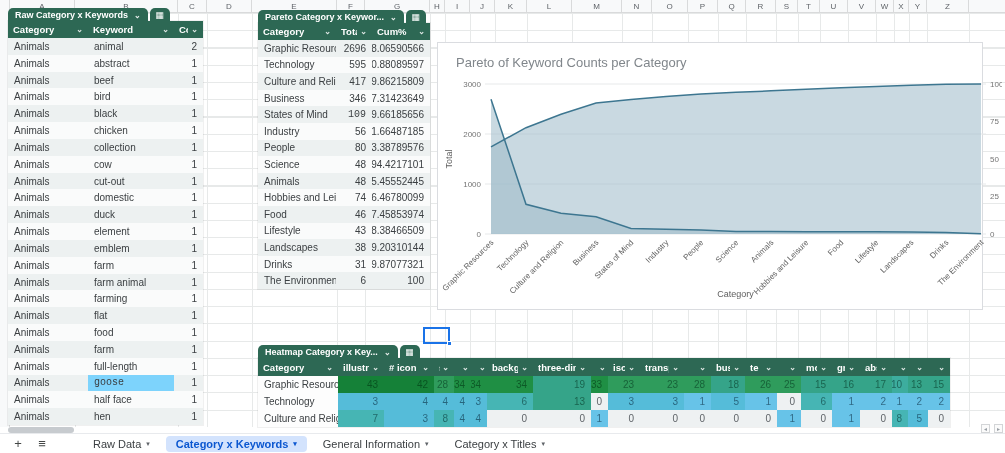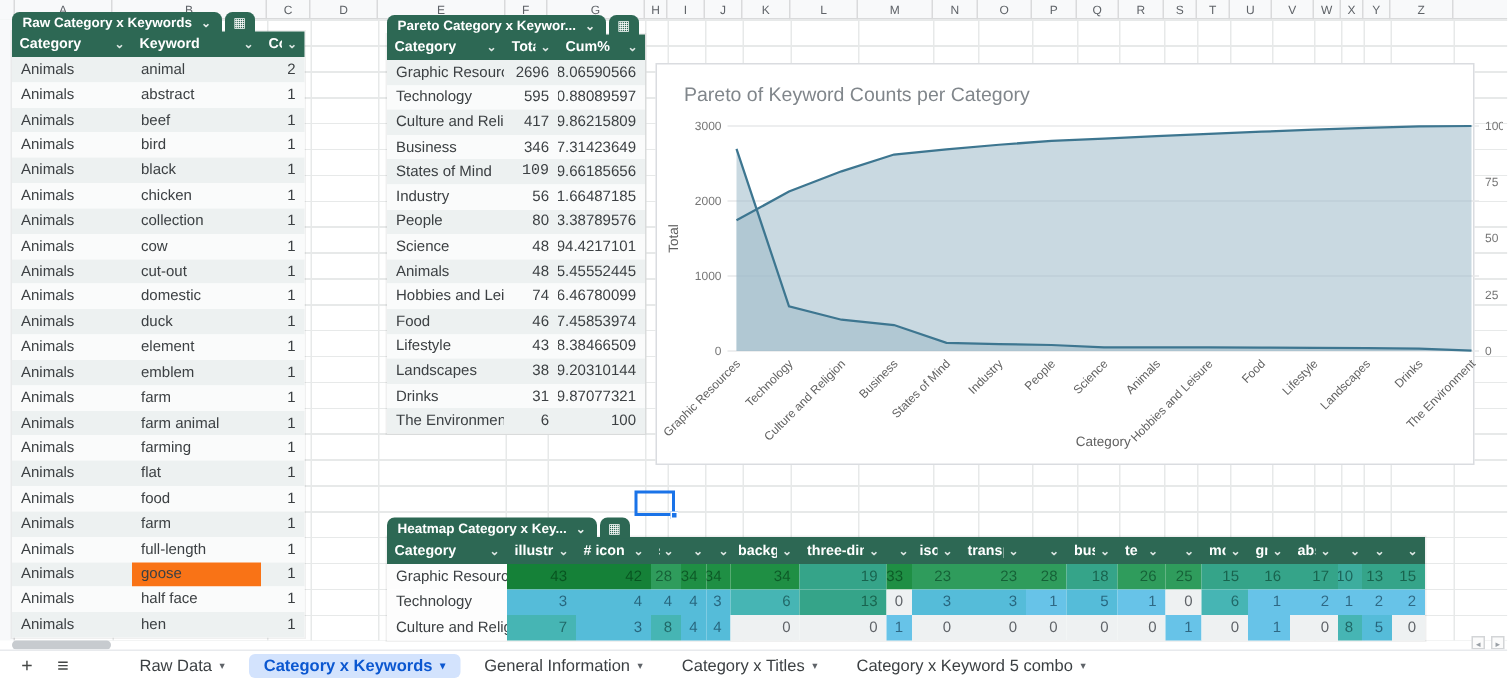--- a/index.html
+++ b/index.html
@@ -188,24 +188,20 @@
           <span class="caret">▾</span>
         </div>
         <div class="sheet-tab">
           <span>General Information</span>
           <span class="caret">▾</span>
         </div>
         <div class="sheet-tab">
           <span>Category x Titles</span>
           <span class="caret">▾</span>
         </div>
-        <div class="sheet-tab">
-          <span>Category x Keyword 5 combo</span>
-          <span class="caret">▾</span>
-        </div>
       </div>
   </div>
 <div class="chip-row" style="left: 8px; top: 8px;">
       <div class="chip">
         <span>Raw Category x Keywords</span>
         <span class="chev">⌄</span>
       </div>
       <div class="chip-icon">▦</div>
     </div>
     <div class="tbl" style="left: 8px; top: 21px; width: 195px;">
@@ -318,21 +314,21 @@
         <div class="td" style="width: 86px; background: rgb(237, 241, 241);">farm</div>
         <div class="td r" style="width: 29px; background: rgb(237, 241, 241);">1</div>
       </div>
       <div class="trow" style="height: 16.83px;">
         <div class="td" style="width: 80px; background: rgb(250, 251, 251);">Animals</div>
         <div class="td" style="width: 86px; background: rgb(250, 251, 251);">full-length</div>
         <div class="td r" style="width: 29px; background: rgb(250, 251, 251);">1</div>
       </div>
       <div class="trow" style="height: 16.83px;">
         <div class="td" style="width: 80px; background: rgb(237, 241, 241);">Animals</div>
-        <div class="td" style="width: 86px; background: #f97316;">goose</div>
+        <div class="td" style="width: 86px; background: #7dd3fc; font-family: Liberation Mono, monospace;">goose</div>
         <div class="td r" style="width: 29px; background: rgb(237, 241, 241);">1</div>
       </div>
       <div class="trow" style="height: 16.83px;">
         <div class="td" style="width: 80px; background: rgb(250, 251, 251);">Animals</div>
         <div class="td" style="width: 86px; background: rgb(250, 251, 251);">half face</div>
         <div class="td r" style="width: 29px; background: rgb(250, 251, 251);">1</div>
       </div>
       <div class="trow" style="height: 16.83px;">
         <div class="td" style="width: 80px; background: rgb(237, 241, 241);">Animals</div>
         <div class="td" style="width: 86px; background: rgb(237, 241, 241);">hen</div>

